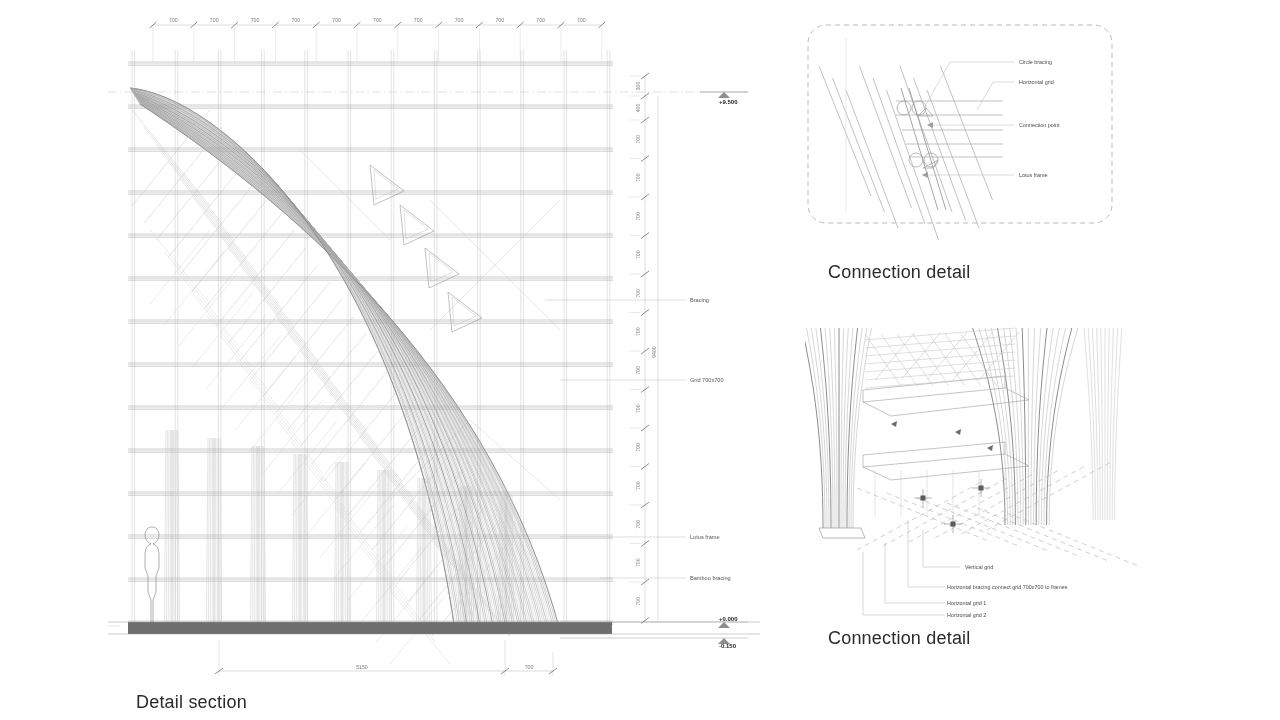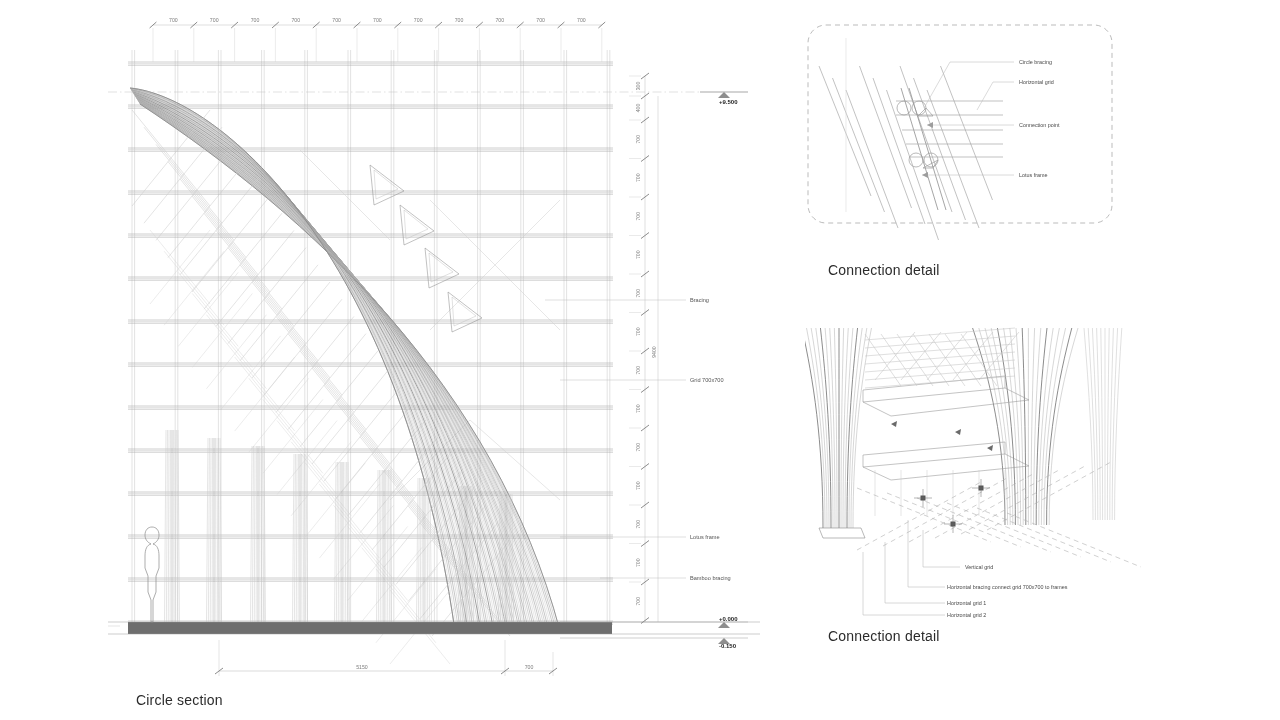--- a/index.html
+++ b/index.html
@@ -31,21 +31,21 @@
   }
   #detail-top-panel {
     left: 805px; top: 20px; width: 340px; height: 270px;
   }
   #detail-bottom-panel {
     left: 805px; top: 320px; width: 340px; height: 340px;
   }
 
   .caption {
     position: absolute;
-    font-size: 14px;
+    font-size: 18px;
     color: #2b2b2b;
     letter-spacing: 0.2px;
     white-space: nowrap;
   }
   #caption-detail-section { left: 136px; top: 692px; }
   #caption-connection-top { left: 828px; top: 262px; }
   #caption-connection-bottom { left: 828px; top: 628px; }
 
   
   text.dim {
@@ -588,21 +588,21 @@
         <line x1="560" y1="537" x2="686" y2="537" stroke="#bcbcbc" stroke-width="0.5"></line>
         <text class="note" x="690" y="539">Lotus frame</text>
       </g>
       <g>
         <line x1="600" y1="578" x2="686" y2="578" stroke="#bcbcbc" stroke-width="0.5"></line>
         <text class="note" x="690" y="580">Bamboo bracing</text>
       </g>
     </svg>
   </div>
 
-  <div class="caption" id="caption-detail-section">Circle section</div>
+  <div class="caption" id="caption-detail-section">Detail section</div>
 
   <div class="panel" id="detail-top-panel">
     <svg width="340" height="270" viewBox="0 0 340 270">
 
       <rect x="3" y="5" width="304" height="198" rx="18" ry="18" fill="none" stroke="#9e9e9e" stroke-width="0.7" stroke-dasharray="5 4"></rect>
 
       <g id="detail-top-diagonals" fill="none" stroke="#a8a8a8" stroke-width="0.7">
           <line x1="14" y1="46" x2="66" y2="176"></line>
           <line x1="27.5" y1="58" x2="79.5" y2="192"></line>
           <line x1="41" y1="70" x2="93" y2="208"></line>

